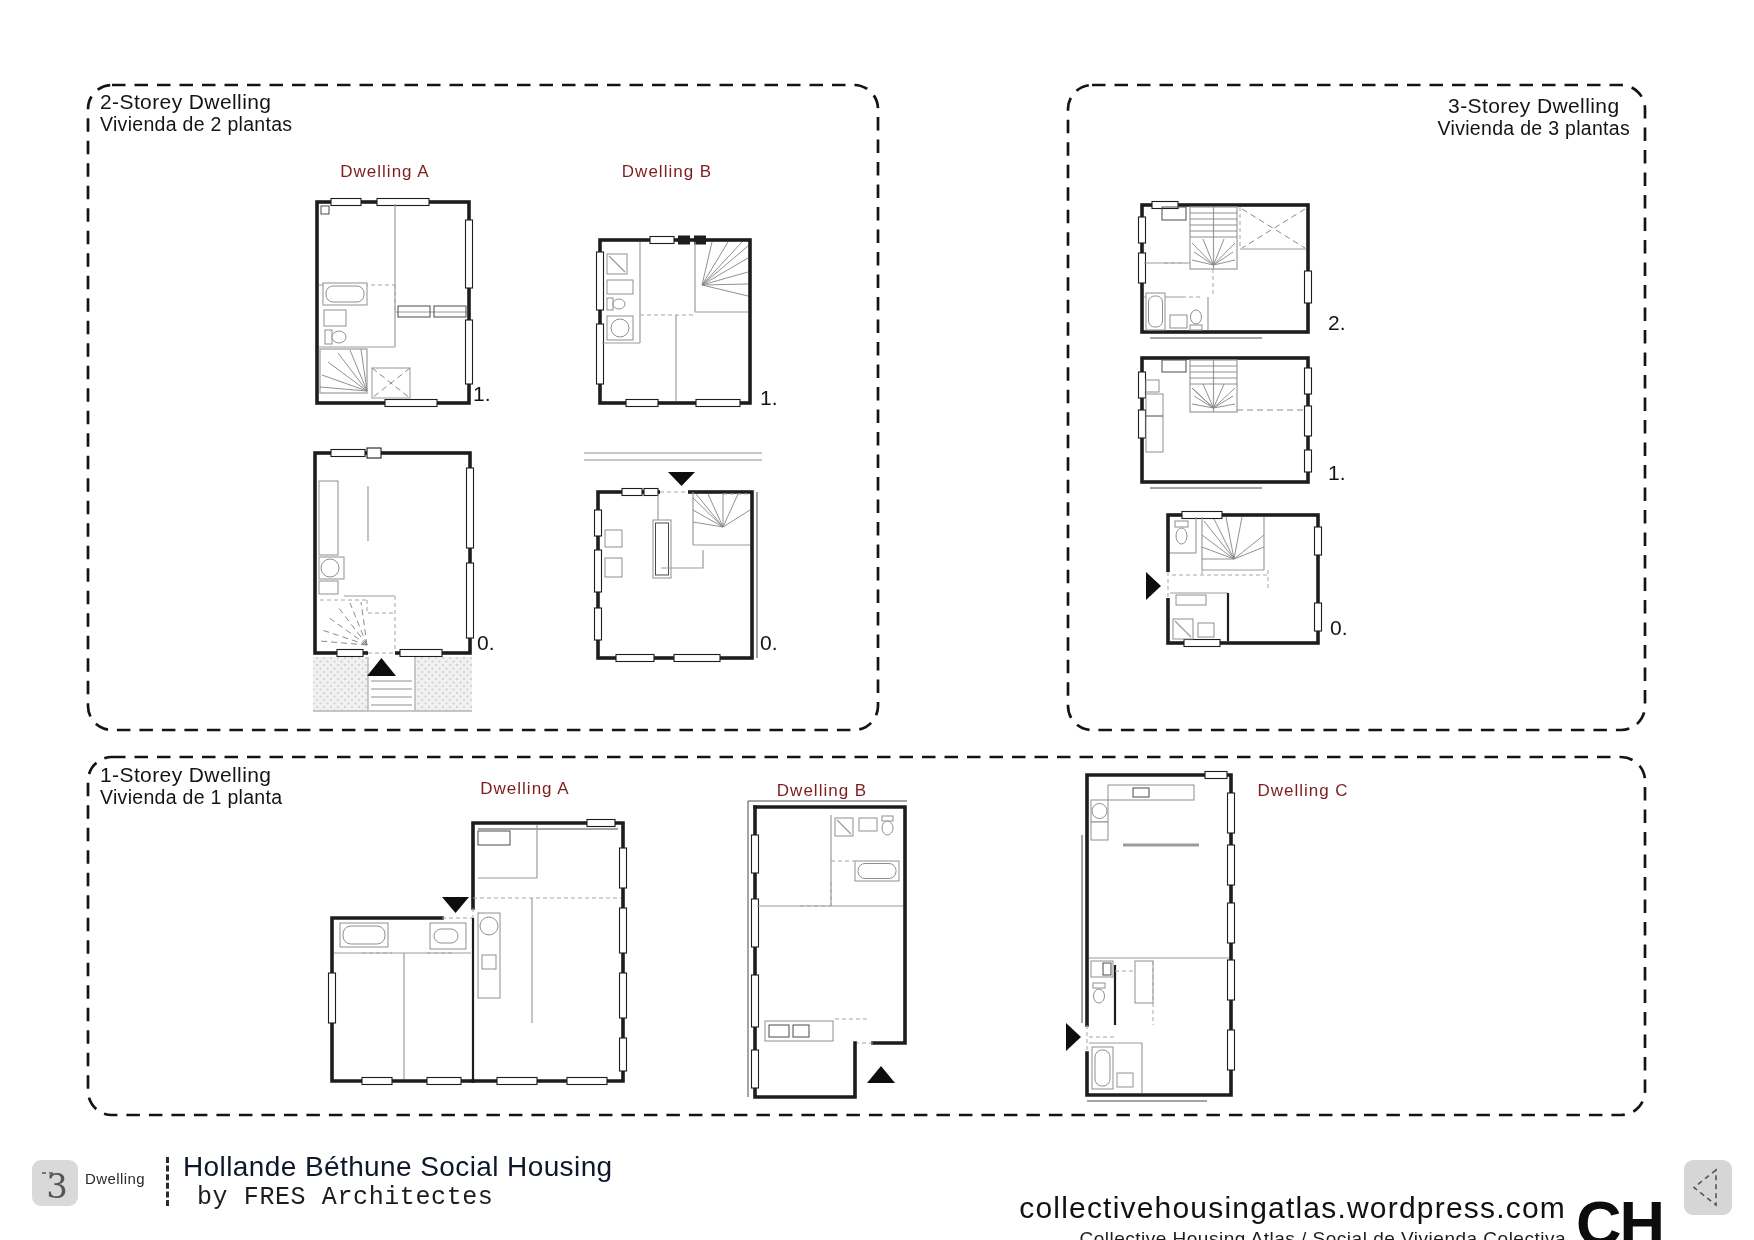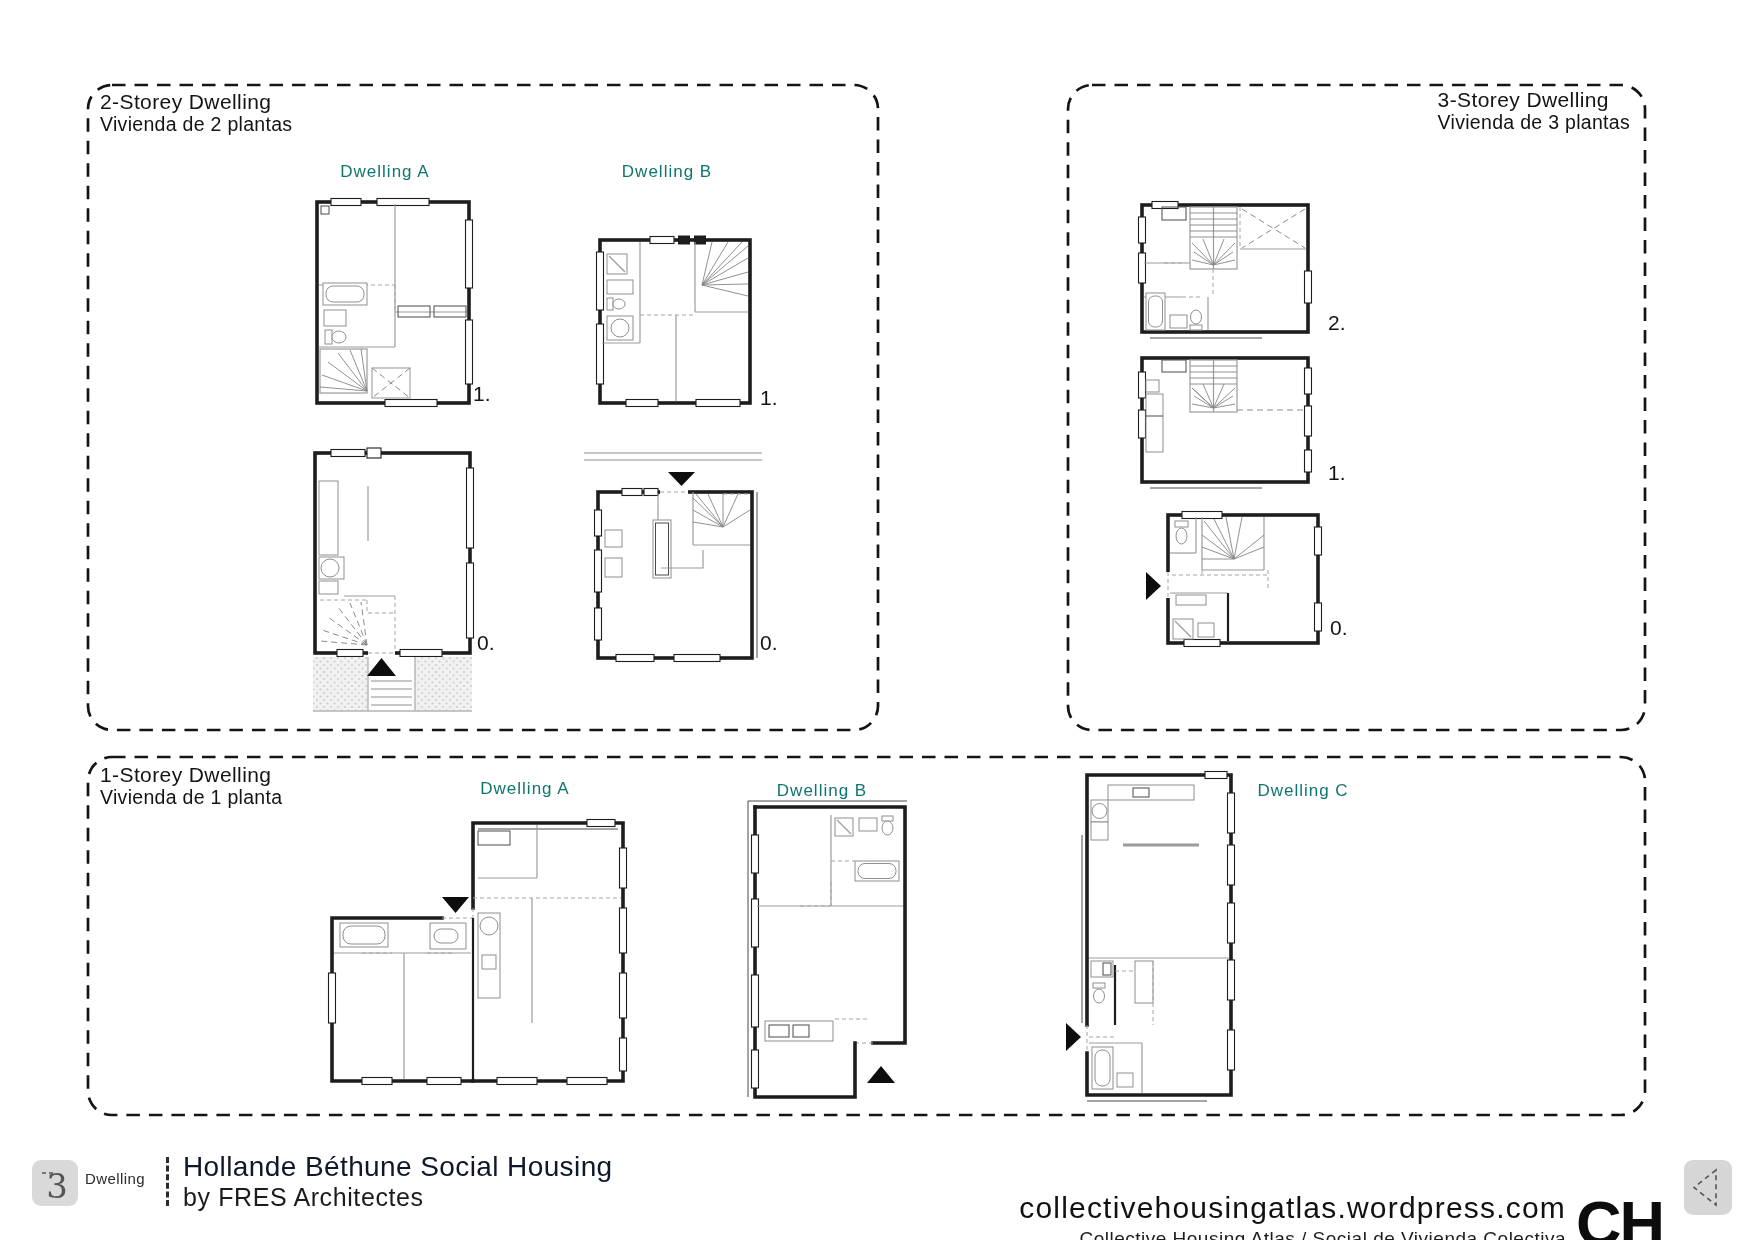--- a/index.html
+++ b/index.html
@@ -3,35 +3,35 @@
 <meta charset="utf-8">
 <style>
   html,body{margin:0;padding:0;background:#fff;}
   body{width:1754px;height:1240px;position:relative;overflow:hidden;
        font-family:"Liberation Sans", sans-serif;color:#1a1a1a;
        -webkit-font-smoothing:antialiased;}
   .abs{position:absolute;white-space:nowrap;}
   
   .panel-title{font-size:21px;line-height:1.12;letter-spacing:.4px;color:#141414;}
   .panel-sub{font-size:19.5px;line-height:1.12;letter-spacing:.3px;color:#141414;}
-  .right-align{text-align:left;}
+  .right-align{text-align:center;margin-top:6px;}
   
-  .dwl{font-size:17px;letter-spacing:1px;color:#0f766e;transform:translateX(-50%);}
+  .dwl{font-size:17px;letter-spacing:1px;color:#7f1d1d;transform:translateX(-50%);}
   .lvl{font-size:21px;color:#141414;}
   
   .badge{position:absolute;left:32px;top:1160px;width:46px;height:46px;background:#d9d9d9;
          border-radius:9px;}
   .badge svg{position:absolute;left:0;top:0;}
   .badge-en{position:absolute;left:85px;top:1170px;font-size:15px;color:#2b2b2b;letter-spacing:.4px;}
   .badge-es{position:absolute;left:85px;top:1252px;font-size:14px;color:#ec4899;letter-spacing:.4px;font-family:Liberation Mono, monospace;}
   .fdivider{position:absolute;left:166px;top:1157px;height:49px;width:0;
             border-left:3px dashed #2b2b2b;}
   .ftitle{position:absolute;left:183px;top:1151px;font-size:28px;font-weight:normal;
           letter-spacing:.4px;color:#0f172a;}
-  .fbyline{position:absolute;left:183px;top:1183px;font-size:25px;letter-spacing:.6px;color:#1c1c1c;}
+  .fbyline{position:absolute;left:197px;top:1183px;font-size:25px;letter-spacing:.6px;color:#1c1c1c;font-family:Liberation Mono, monospace;}
   .fsite{position:absolute;right:188px;top:1152px;text-align:right;}
   .fsite .url{font-size:30px;letter-spacing:1.2px;color:#111;margin-top:39px;}
   .fsite .name{font-size:19px;letter-spacing:.5px;color:#1c1c1c;margin-top:3px;}
   .chlogo{position:absolute;left:1576px;top:1148px;font-size:63px;font-weight:800;
           letter-spacing:-2px;color:#0c0c0c;margin-top:39px;}
   .chbox{position:absolute;left:1684px;top:1160px;width:48px;height:55px;background:#d6d6d6;
          border-radius:9px;}
   .chbox svg{position:absolute;left:0;top:0;}
   
   #sheet{position:absolute;left:0;top:0;pointer-events:none;}

